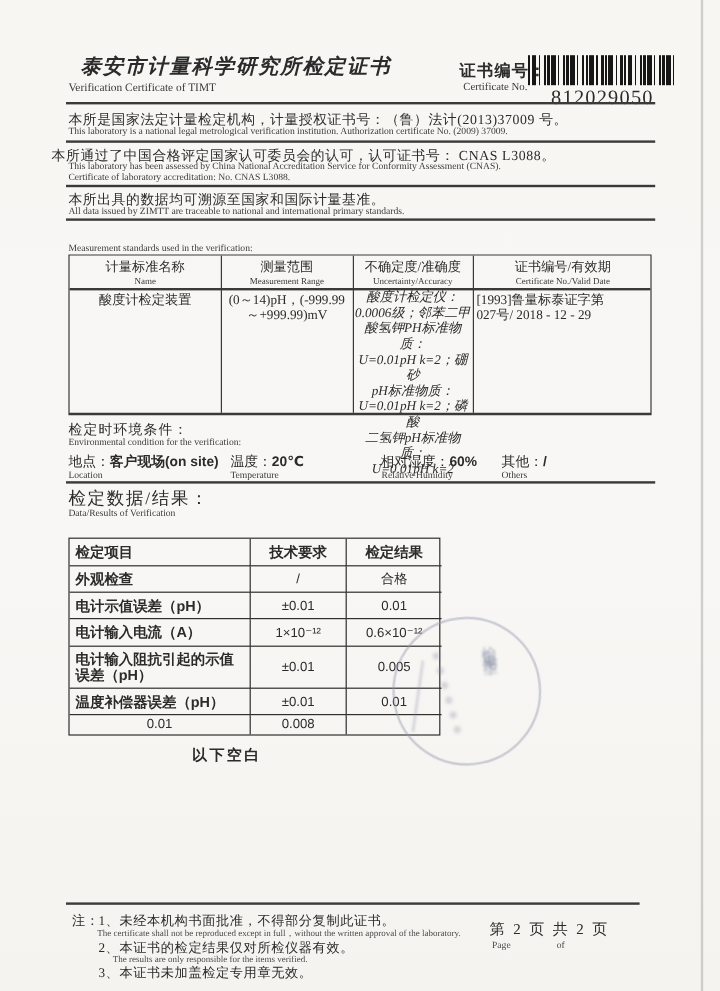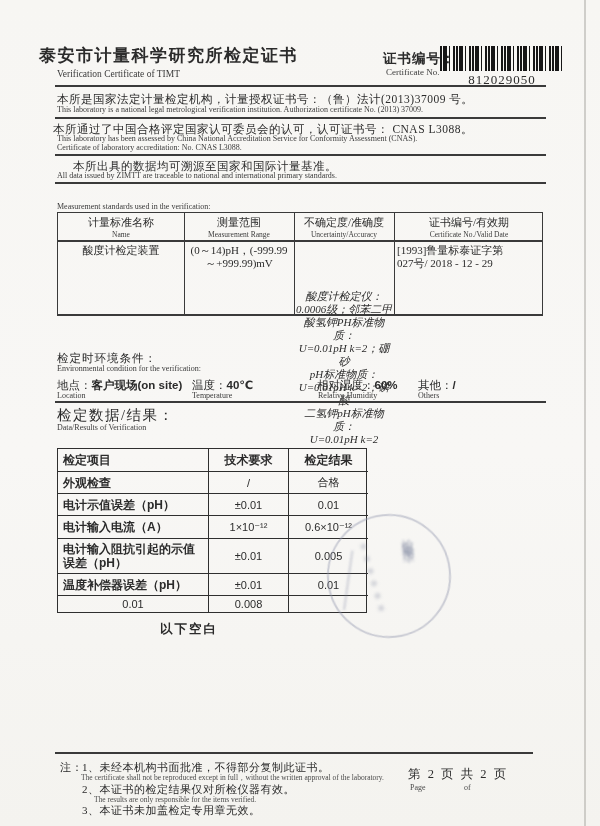--- a/index.html
+++ b/index.html
@@ -15,37 +15,37 @@
   .hr { position:absolute; background:#3a3a3a; }
   .edge { position:absolute; right:14px; top:0; width:2px; height:100%; background:rgba(175,173,168,.55); }
 
   
   .title-zh { font-size:17px; font-weight:bold; letter-spacing:1.5px; }
   .title-en { font-size:9.5px; }
   .certlabel-zh { font-size:13.5px; font-weight:bold; letter-spacing:1px; }
   .certlabel-en { font-size:9px; }
   .barcode { width:124px; height:25px;
     background:repeating-linear-gradient(90deg,#161616 0 2px,transparent 2px 3px,#161616 3px 7px,transparent 7px 9px,#161616 9px 10px,transparent 10px 13px,#161616 13px 15px,transparent 15px 16px); }
-  .certno { font-size:13px; letter-spacing:1px; }
+  .certno { font-size:17px; letter-spacing:1px; }
 
   .st-zh { font-size:11.5px; letter-spacing:.5px; }
   .st-en { font-size:8px; }
 
   .sec-zh { font-size:11.5px; letter-spacing:1px; }
   .sec-en { font-size:8px; }
 
   
-  .t1 { position:absolute; left:57px; top:212px; width:486px; height:104px; border:1.2px solid #3a3a3a; border-bottom-width:2px; }
+  .t1 { position:absolute; left:57px; top:212px; width:486px; height:134px; border:1.2px solid #3a3a3a; border-bottom-width:2px; }
   .t1 .v { position:absolute; top:0; bottom:0; width:1.2px; background:#3a3a3a; }
   .t1 .hsep { position:absolute; left:0; right:0; top:27px; height:1.6px; background:#3a3a3a; }
   .t1 .hcell { position:absolute; top:2px; text-align:center; }
   .t1 .hcell .zh { display:block; font-size:11px; }
   .t1 .hcell .en { display:block; font-size:7.5px; }
   .t1 .bcell { position:absolute; top:31px; text-align:center; font-size:11px; line-height:13px; }
-  .unc { font-style:italic; font-size:10px; line-height:12.4px;margin-top:48px; }
+  .unc { font-style:italic; font-size:10px; line-height:12.4px; }
   .unc span { display:block; }
   .range span, .certcol span { display:block; }
   .certcol { text-align:left !important; }
 
   
   .env-val { font-family:"Liberation Sans","DejaVu Sans",sans-serif; font-weight:bold; font-size:11.5px; }
   .env-lab { font-size:11.5px; }
   .env-en { font-size:8px; }
 
   .res-head-zh { font-size:14.5px; letter-spacing:1.5px; }
@@ -81,38 +81,38 @@
   .note-en { font-size:7.5px; color:#4a4a4a; }
   .pg-zh { font-size:12.5px; letter-spacing:2px; }
   .pg-en { font-size:8px; color:#4a4a4a; }
 </style>
 </head>
 <body>
 
 <div class="page">
   <div class="edge"></div>
 
-  <div class="abs zh title-zh" style="left:39px; top:44px;">泰安市计量科学研究所检定证书</div>
+  <div class="abs zh title-zh" style="left:67px; top:44px;font-style:italic;">泰安市计量科学研究所检定证书</div>
   <div class="abs en title-en" style="left:57px; top:69px;">Verification Certificate of TIMT</div>
   <div class="abs zh certlabel-zh" style="left:383px; top:50px;">证书编号：</div>
   <div class="abs en certlabel-en" style="left:386px; top:67px;">Certificate No.</div>
   <div class="abs barcode" style="left:440px; top:46px;"></div>
   <div class="abs certno" style="left:440px; top:72px; width:124px; text-align:center;">812029050</div>
   <div class="hr" style="left:55px; top:85px; width:491px; height:2.4px;"></div>
 
   <div class="abs zh st-zh" style="left:57px; top:92px;">本所是国家法定计量检定机构，计量授权证书号：（鲁）法计(2013)37009 号。</div>
-  <div class="abs en st-en" style="left:57px; top:105px;">This laboratory is a national legal metrological verification institution. Authorization certificate No. (2013) 37009.</div>
+  <div class="abs en st-en" style="left:57px; top:105px;">This laboratory is a national legal metrological verification institution. Authorization certificate No. (2009) 37009.</div>
   <div class="hr" style="left:55px; top:117px; width:491px; height:1.8px;"></div>
 
-  <div class="abs zh st-zh" style="left:53px; top:122px;">本所通过了中国合格评定国家认可委员会的认可，认可证书号：  CNAS L3088。</div>
+  <div class="abs zh st-zh" style="left:43px; top:122px;">本所通过了中国合格评定国家认可委员会的认可，认可证书号：  CNAS L3088。</div>
   <div class="abs en st-en" style="left:57px; top:134px;">This laboratory has been assessed by China National Accreditation Service for Conformity Assessment (CNAS).</div>
   <div class="abs en st-en" style="left:57px; top:143px;">Certificate of laboratory accreditation: No. CNAS L3088.</div>
   <div class="hr" style="left:55px; top:154px; width:491px; height:1.8px;"></div>
 
-  <div class="abs zh st-zh" style="left:73px; top:159px;">本所出具的数据均可溯源至国家和国际计量基准。</div>
+  <div class="abs zh st-zh" style="left:57px; top:159px;">本所出具的数据均可溯源至国家和国际计量基准。</div>
   <div class="abs en st-en" style="left:57px; top:171px;">All data issued by ZIMTT are traceable to national and international primary standards.</div>
   <div class="hr" style="left:55px; top:182px; width:491px; height:1.8px;"></div>
 
   <div class="abs en sec-en" style="left:57px; top:202px;">Measurement standards used in the verification:</div>
 
   <div class="t1">
     <div class="v" style="left:126px;"></div>
     <div class="v" style="left:236px;"></div>
     <div class="v" style="left:336px;"></div>
     <div class="hsep"></div>
@@ -155,21 +155,21 @@
     </div>
   </div>
 
   <div class="abs zh sec-zh" style="left:57px; top:351px;">检定时环境条件：</div>
   <div class="abs en sec-en" style="left:57px; top:364px;">Environmental condition for the verification:</div>
 
   <div class="abs" style="left:57px; top:375px;">
     <span class="zh env-lab">地点：</span><span class="env-val">客户现场(on site)</span>
   </div>
   <div class="abs" style="left:192px; top:375px;">
-    <span class="zh env-lab">温度：</span><span class="env-val">40℃</span>
+    <span class="zh env-lab">温度：</span><span class="env-val">20℃</span>
   </div>
   <div class="abs" style="left:317px; top:375px;">
     <span class="zh env-lab">相对湿度：</span><span class="env-val">60%</span>
   </div>
   <div class="abs" style="left:418px; top:375px;text-align:right;">
     <span class="zh env-lab">其他：</span><span class="env-val">/</span>
   </div>
   <div class="abs en env-en" style="left:57px; top:391px;">Location</div>
   <div class="abs en env-en" style="left:192px; top:391px;">Temperature</div>
   <div class="abs en env-en" style="left:318px; top:391px;">Relative Humidity</div>

